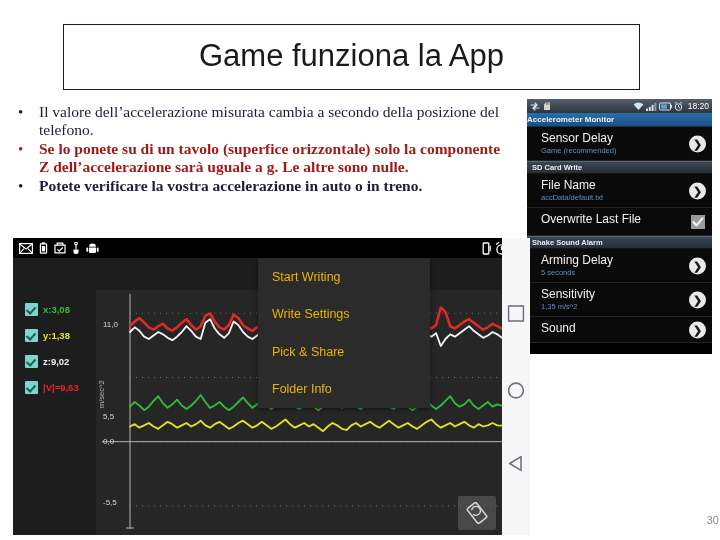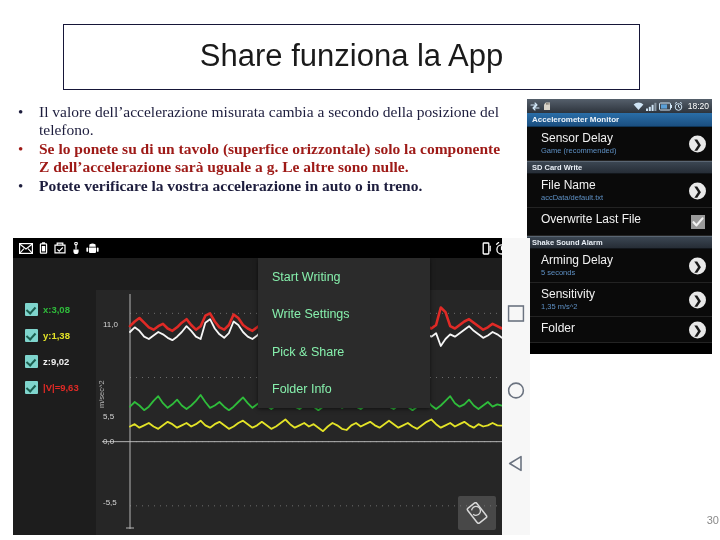--- a/index.html
+++ b/index.html
@@ -99,21 +99,20 @@
     font-size: 8.5px;
     font-family: "Liberation Sans", sans-serif;
     margin-left: 3px;
     line-height: 1;
   }
   #st-appbar {
     height: 14px;
     background: linear-gradient(#2a6ea8, #1b4f80);
     border-bottom: 1px solid #0e3558;
     display: flex; align-items: center;
-    padding-left: 5px;
     box-sizing: border-box;
   }
   #st-appbar span {
     color: #eef4fa;
     font-size: 8px;
     font-weight: bold;
     font-family: "Liberation Sans", sans-serif;
   }
   .st-section {
     height: 13px;
@@ -293,21 +292,21 @@
     position: absolute;
     left: 245px; top: 20px;
     width: 172px; height: 150px;
     background: #2b2b2b;
     box-shadow: 0 1px 4px rgba(0,0,0,0.6);
   }
   .an-menu-item {
     height: 37.5px;
     display: flex; align-items: center;
     padding-left: 14px;
-    color: #86efac;
+    color: #eab308;
     font-size: 12.5px;
     font-family: "Liberation Sans", sans-serif;
     box-sizing: border-box;
   }
 
   
   #an-nav {
     position: absolute;
     left: 489px; top: 0;
     width: 28px; height: 297px;
@@ -327,21 +326,21 @@
     font-size: 11px;
     font-family: "Liberation Sans", sans-serif;
   }
 </style>
 </head>
 <body>
 
 <div id="slide">
 
   <div id="title-box">
-    <div id="title-text">Share funziona la App</div>
+    <div id="title-text">Game funziona la App</div>
   </div>
 
   <div id="bullets">
     <div class="bullet-row b-dark b1">
       <span class="bullet-marker">•</span>
       <span class="bullet-text">Il valore dell’accelerazione misurata cambia a secondo della posizione del telefono.</span>
     </div>
     <div class="bullet-row b-red b2">
       <span class="bullet-marker">•</span>
       <span class="bullet-text">Se lo ponete su di un tavolo (superfice orizzontale) solo la componente Z dell’accelerazione sarà uguale a g. Le altre sono nulle.</span>
@@ -428,21 +427,21 @@
       <span class="st-chev">❯</span>
     </div>
 
     <div class="st-item tall">
       <span class="st-title">Sensitivity</span>
       <span class="st-sub">1,35 m/s^2</span>
       <span class="st-chev">❯</span>
     </div>
 
     <div class="st-item" style="min-height:26px;">
-      <span class="st-title">Folder</span>
+      <span class="st-title">Sound</span>
       <span class="st-chev">❯</span>
     </div>
   </div>
 
   <div id="analyzer-shot">
     <div id="an-device">
 
       <div id="an-statusbar">
         <div class="an-sb-left">
           <svg width="14" height="11" viewBox="0 0 14 11">

